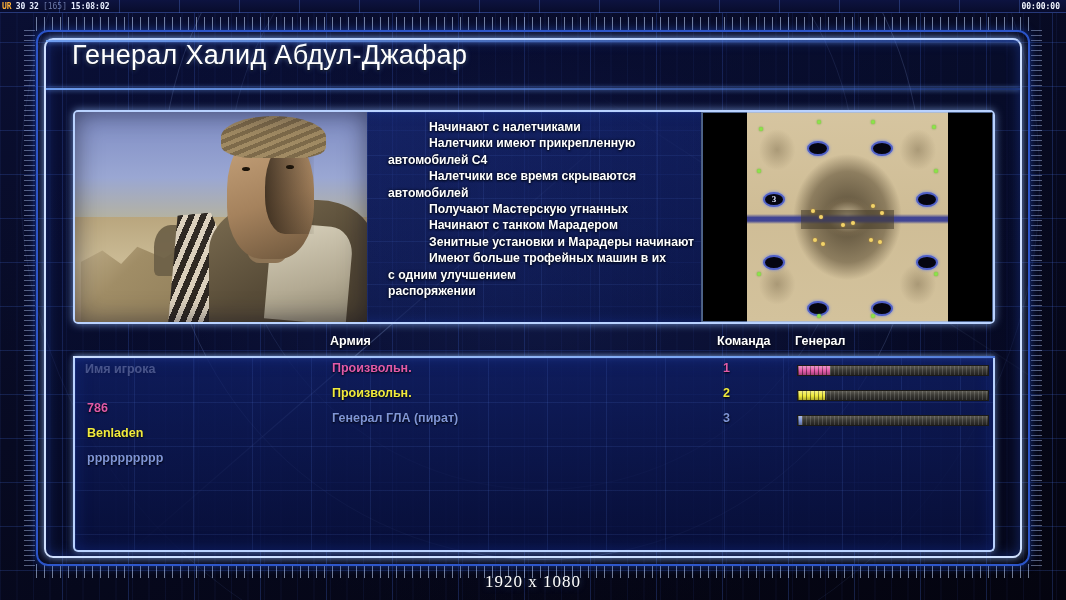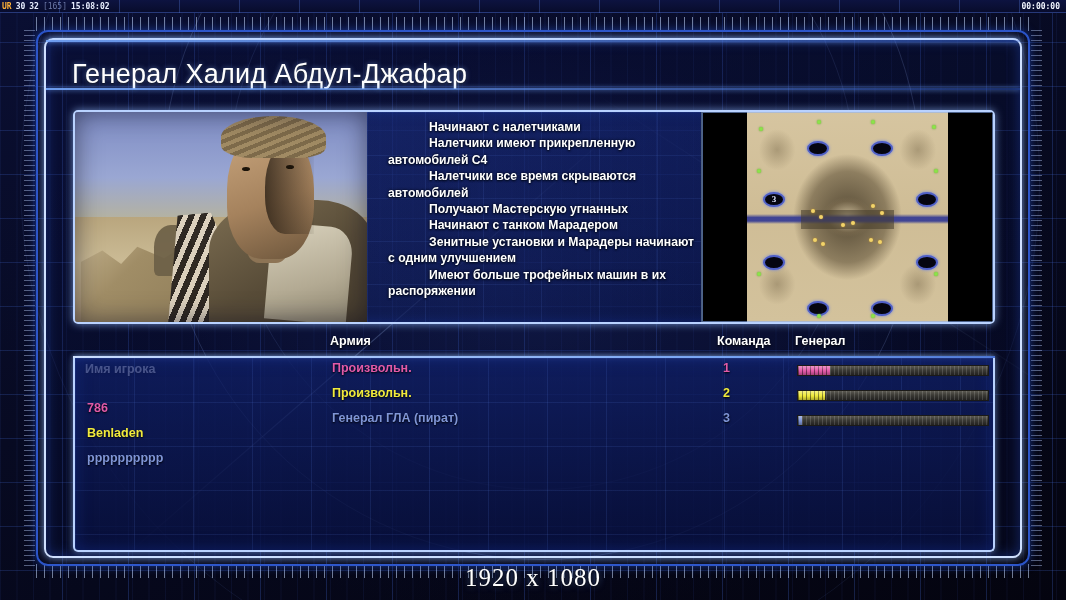--- a/index.html
+++ b/index.html
@@ -106,21 +106,21 @@
     border: 2px solid #cfe0ff;
     border-radius: 9px;
     box-shadow: 0 0 9px rgba(150,190,255,0.75), inset 0 0 14px rgba(40,80,200,0.45);
     background: rgba(12,24,80,0.18);
   }
 
   
   #title-bar {
     position: absolute; left: 46px; top: 40px; width: 974px; height: 50px;
     z-index: 14;
-    display: flex; align-items: flex-end;
+    display: flex; align-items: flex-start;
   }
   #title-bar .tline {
     position: absolute; left: 0; right: 0; height: 2px;
     background: linear-gradient(to right, rgba(120,170,255,0.9), rgba(60,110,230,0.35));
     box-shadow: 0 0 5px rgba(120,170,255,0.8);
   }
   #title-bar .tline.top { top: 0; }
   #title-bar .tline.bot { bottom: 0; }
   #page-title {
     color: #ffffff;
@@ -289,21 +289,21 @@
     content: ''; position: absolute; inset: 0;
     background: linear-gradient(to bottom, rgba(255,255,255,0.35), rgba(255,255,255,0) 55%, rgba(0,0,0,0.28));
   }
 
   
   #resolution {
     position: absolute; left: 0; bottom: 8px; width: 1066px;
     text-align: center;
     color: #ffffff;
     font-family: "Liberation Serif", serif;
-    font-size: 25px;
+    font-size: 17px;
     letter-spacing: 1px;
     text-shadow: 0 1px 3px #000, 0 0 6px rgba(120,170,255,0.5);
     z-index: 25;
   }
 </style>
 </head>
 <body>
 
 <div id="screen">
 
@@ -363,22 +363,22 @@
 
     <div id="bullets">
         <div class="line">Начинают с налетчиками</div>
         <div class="line">Налетчики имеют прикрепленную</div>
         <div class="line cont">автомобилей C4</div>
         <div class="line">Налетчики все время скрываются</div>
         <div class="line cont">автомобилей</div>
         <div class="line">Получают Мастерскую угнанных</div>
         <div class="line">Начинают с танком Марадером</div>
         <div class="line">Зенитные установки и Марадеры начинают</div>
+        <div class="line">Имеют больше трофейных машин в их</div>
         <div class="line cont">с одним улучшением</div>
-        <div class="line">Имеют больше трофейных машин в их</div>
         <div class="line cont">распоряжении</div>
       </div>
 
     <div id="minimap">
       <div class="mm-terrain"></div>
       <div class="mm-river"></div>
       <div class="mm-start" style="left: calc(20.7% + 45px); top: 14%;"></div>
         <div class="mm-start" style="left: calc(42.78% + 45px); top: 14%;"></div>
         <div class="mm-start" style="left: calc(5.52% + 45px); top: 38%;">3</div>
         <div class="mm-start" style="left: calc(57.96% + 45px); top: 38%;"></div>

